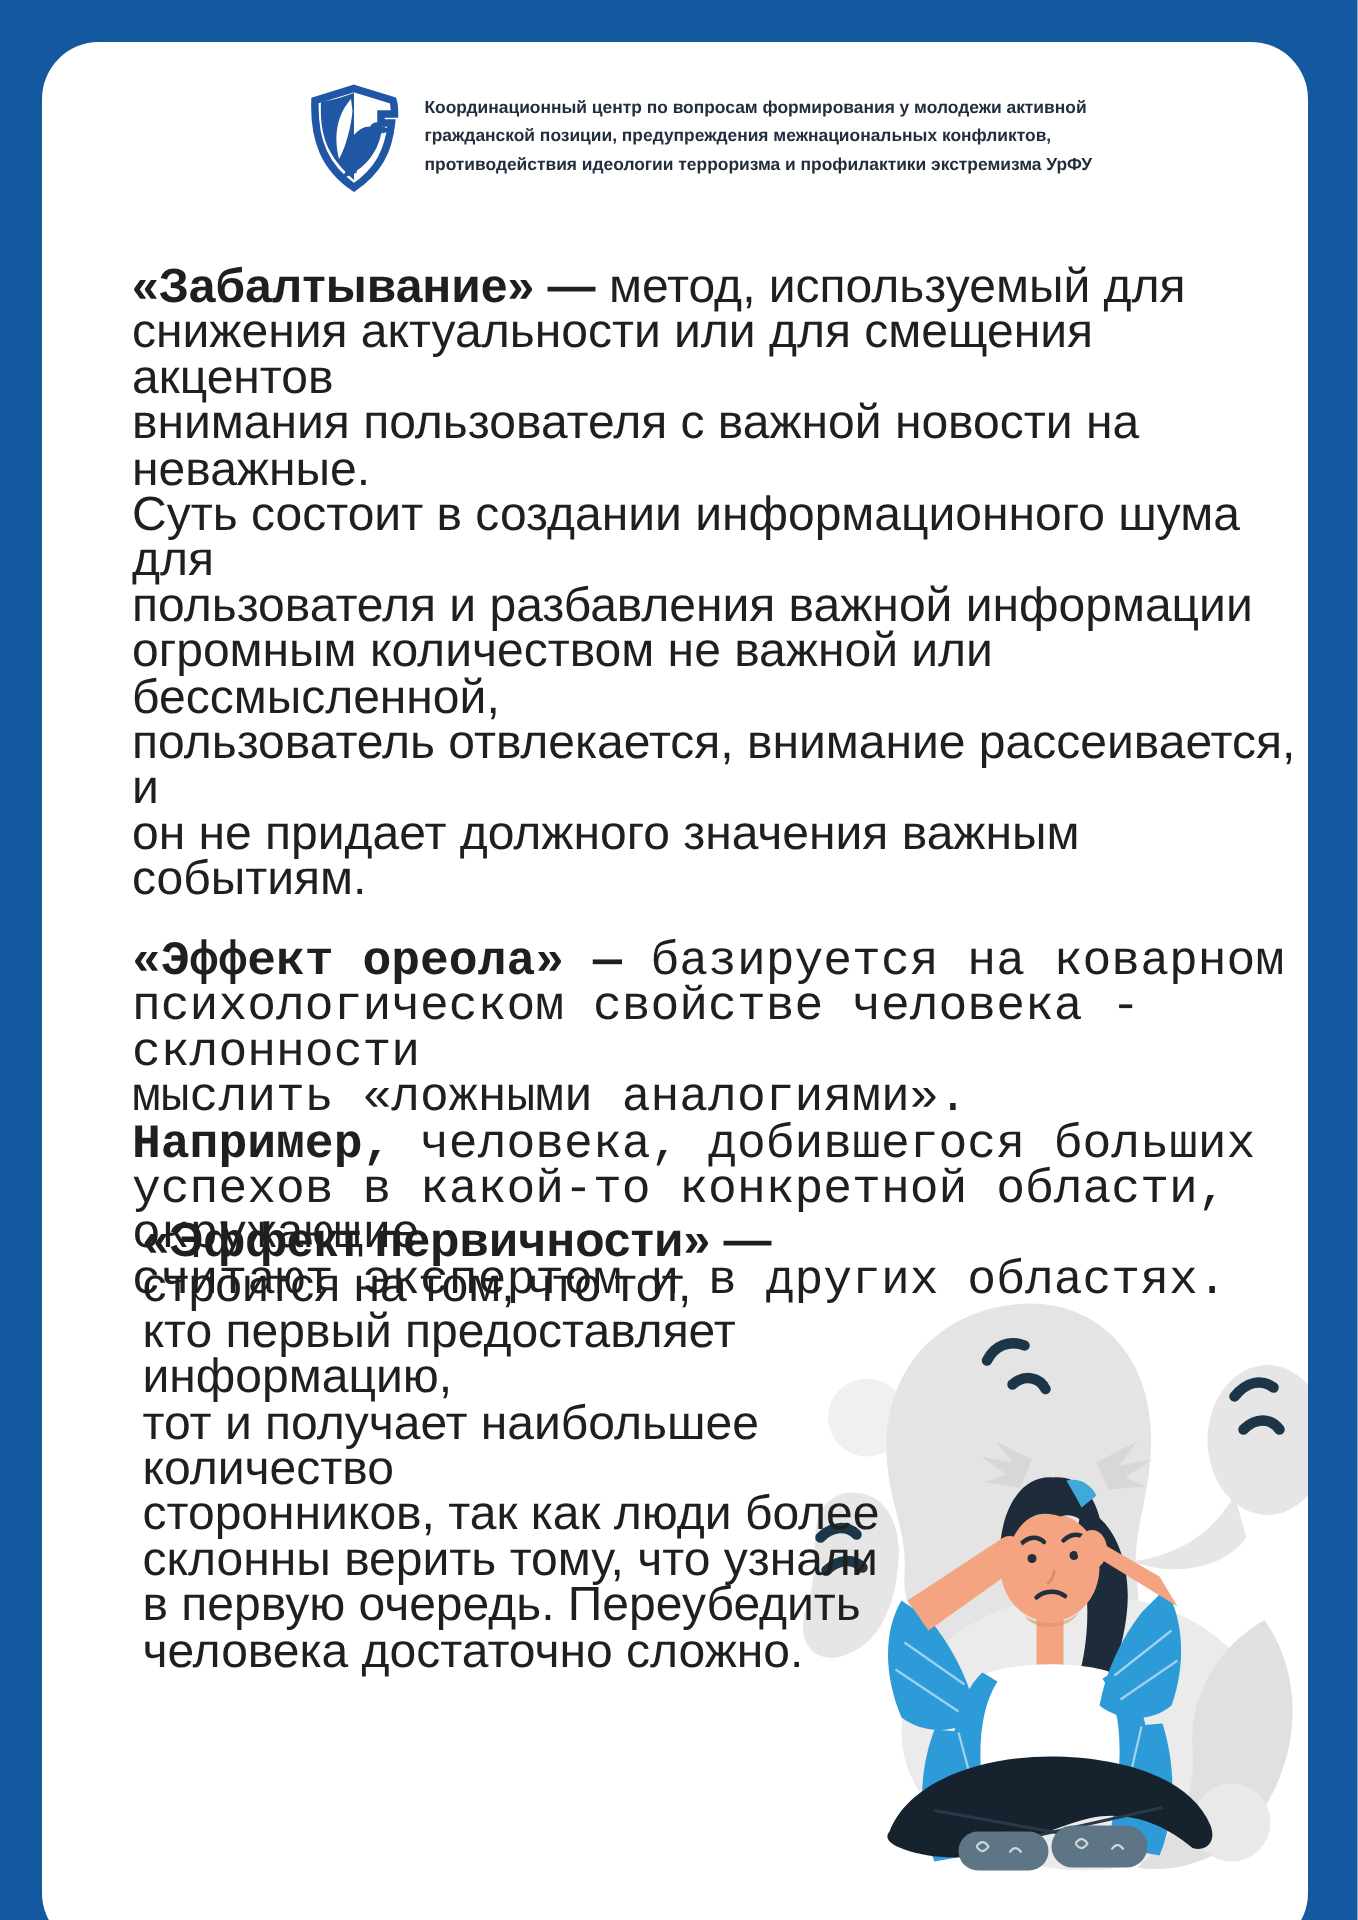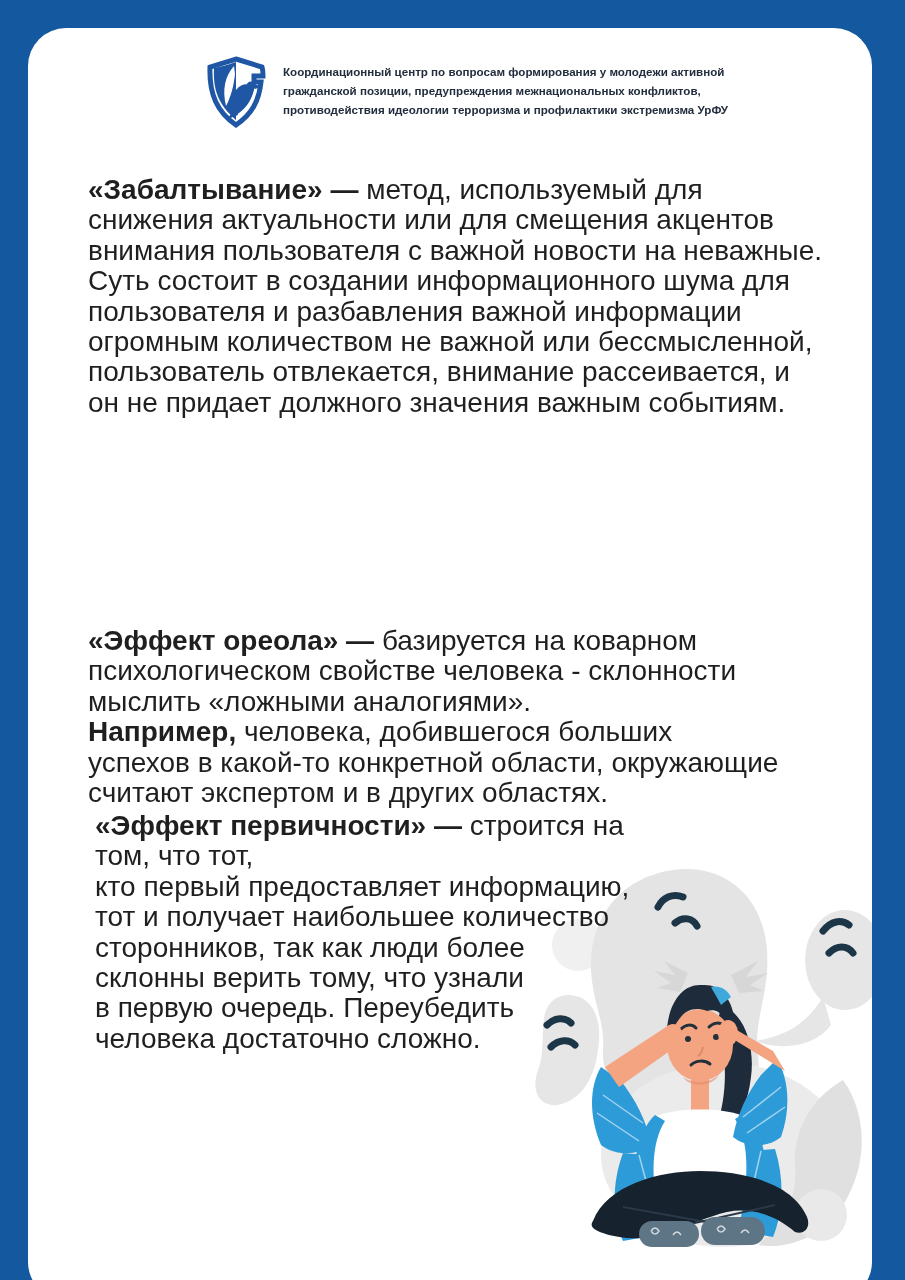--- a/index.html
+++ b/index.html
@@ -17,28 +17,28 @@
     overflow:hidden;
   }
   .logo { position:absolute; left:177px; top:28px; width:62px; height:72px; }
   .org-name {
     position:absolute; left:255px; top:35px; width:450px;
     font-weight:bold; font-size:11.6px; line-height:18.8px;
     color:#222d3d; white-space:pre-line;
   }
   .para {
     position:absolute; z-index:2;
-    font-size:28px; line-height:30.4px; color:#1f1f1f;
+    font-size:32px; line-height:30.4px; color:#1f1f1f;
     width:780px;
   }
   .para b { font-weight:700; }
   .para b, .para span { white-space:pre-line; }
   #p1 { left:60px; top:147px; }
   #p2 { left:62px; top:420px; }
-  #p3 { left:60px; top:598px; }
+  #p3 { left:60px; top:598px;font-family:Liberation Mono, monospace; }
   #p4 { left:67px; top:783px; width:560px; }
   .illus { position:absolute; left:495px; top:827px; width:352px; height:400px; z-index:1; }
   .illus svg { overflow:visible; display:block; }
 </style>
 </head>
 <body>
 
 <div class="card">
 
   <div class="logo">

